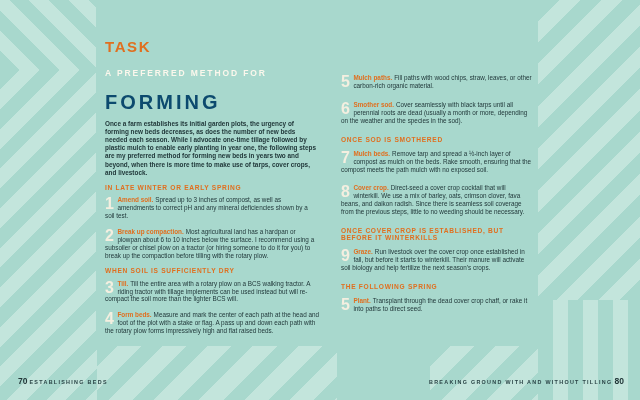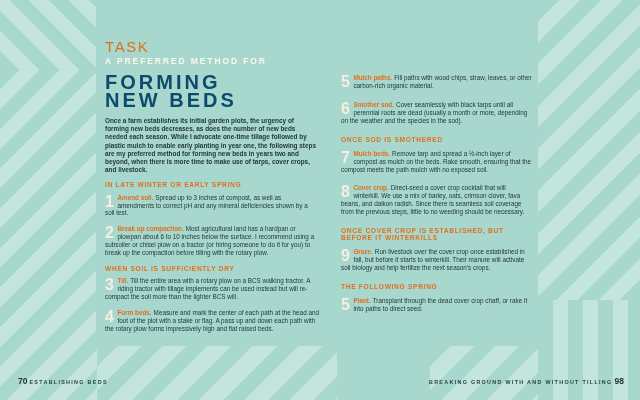--- a/index.html
+++ b/index.html
@@ -19,22 +19,22 @@
   .pat-e{left:97px;top:345px;width:240px;height:55px;
     background:repeating-linear-gradient(135deg,transparent 0 15px,#c3e5dc 15px 32px);}
   .pat-f{left:430px;top:345px;width:108px;height:55px;
     background:repeating-linear-gradient(135deg,transparent 0 15px,#c3e5dc 15px 32px);}
   .panel{position:absolute;left:96px;top:0;width:442px;height:346px;background:#a8d8cd;}
 
   .col{position:absolute;}
   .col-left{left:105px;top:38px;width:214px;}
   .col-right{left:341px;top:74px;width:191px;}
 
-  .kicker{color:#e06f1f;font-size:15px;line-height:17px;font-weight:normal;letter-spacing:1.6px;margin-bottom:1px;}
-  .eyebrow{color:#fbf7ec;font-size:8.5px;line-height:10px;font-weight:bold;letter-spacing:1.9px;margin-bottom:8px;}
+  .kicker{color:#e06f1f;font-size:15px;line-height:17px;font-weight:bold;letter-spacing:1.6px;margin-bottom:13px;}
+  .eyebrow{color:#fbf7ec;font-size:8.5px;line-height:10px;font-weight:bold;letter-spacing:1.9px;margin-bottom:16px;}
   .title{color:#0c4a6e;font-size:20px;font-weight:bold;letter-spacing:3px;line-height:17.5px;}
   .intro{margin:8px 0 0;font-size:6.4px;line-height:8.2px;font-weight:bold;color:#21383a;}
   .sec-head{margin:7px 0 5px;font-size:6.6px;line-height:7.2px;font-weight:bold;letter-spacing:0.7px;color:#e06f1f;}
   .step{display:flow-root;margin-bottom:8px;}
   .col-right .step{margin-bottom:11px;}
   .col-right .sec-head{margin:10px 0 7px;}
   .num{float:left;font-size:16px;line-height:15px;font-weight:bold;color:#f4efe0;margin-right:4px;letter-spacing:-0.5px;}
   .stext{margin:0;font-size:6.35px;line-height:7.9px;color:#22393b;}
   .lead{color:#e06f1f;font-weight:bold;margin-right:2px;}
 
@@ -55,21 +55,20 @@
   <div class="pat pat-d"></div>
   <div class="pat pat-e"></div>
   <div class="pat pat-f"></div>
   <div class="panel"></div>
 
   <div class="col col-left">
     <div class="kicker">TASK</div>
     <div class="eyebrow">A PREFERRED METHOD FOR</div>
     <div class="title">
       <div>FORMING</div>
-      <div>NEW BEDS</div>
     </div>
     <p class="intro">Once a farm establishes its initial garden plots, the urgency of forming new beds decreases, as does the number of new beds needed each season. While I advocate one-time tillage followed by plastic mulch to enable early planting in year one, the following steps are my preferred method for forming new beds in years two and beyond, when there is more time to make use of tarps, cover crops, and livestock.</p>
 
     <div class="sec-head">IN LATE WINTER OR EARLY SPRING</div>
 
     <div class="step">
       <span class="num">1</span>
       <p class="stext"><span class="lead">Amend soil.</span><span>Spread up to 3 inches of compost, as well as amendments to correct pH and any mineral deficiencies shown by a soil test.</span></p>
     </div>
 
@@ -129,16 +128,16 @@
       <p class="stext"><span class="lead">Plant.</span><span>Transplant through the dead cover crop chaff, or rake it into paths to direct seed.</span></p>
     </div>
   </div>
 
   <div class="footer f-left">
     <span class="pagenum">70</span>
     <span class="running">ESTABLISHING BEDS</span>
   </div>
   <div class="footer f-right">
     <span class="running">BREAKING GROUND WITH AND WITHOUT TILLING</span>
-    <span class="pagenum">98</span>
+    <span class="pagenum">80</span>
   </div>
 
 </div>
 
 </body></html>

